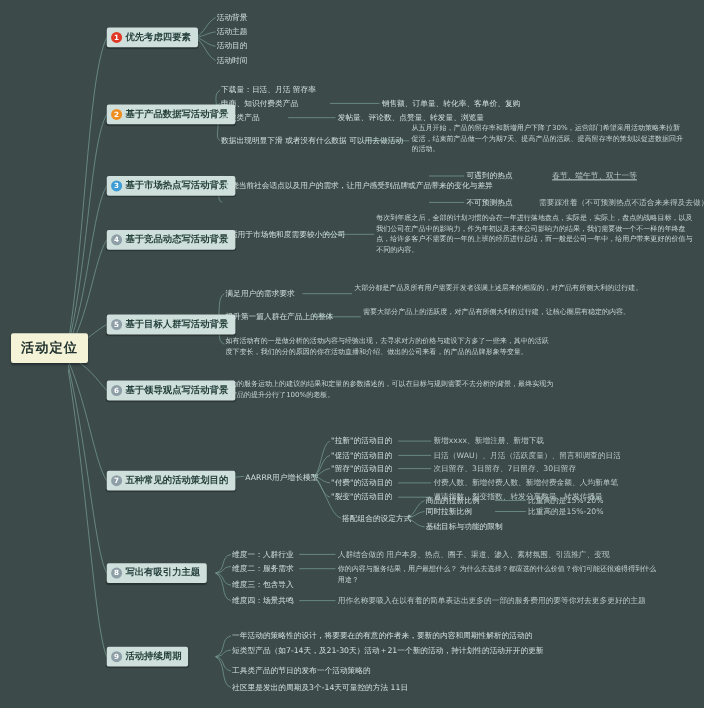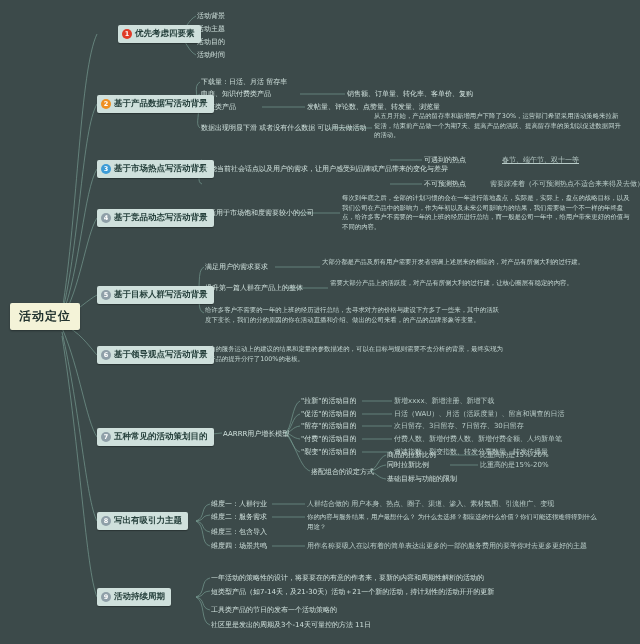--- a/index.html
+++ b/index.html
@@ -120,21 +120,21 @@
 
       <path d="M196 597 C 206 594, 200 580, 210 578"></path>
       <path d="M196 597 C 206 596, 200 592, 210 591"></path>
       <path d="M196 597 C 206 599, 200 608, 210 610"></path>
       <path d="M196 597 C 206 602, 200 622, 210 625"></path>
     </g>
   </svg>
 
   <div class="node root" style="left:10px;top:303px;">活动定位</div>
 
-  <div class="node l1" style="left:97px;top:25px;margin-left:21px;">
+  <div class="node l1" style="left:97px;top:25px;">
     <span class="badge" style="background:#e03a27">1</span>
     <span>优先考虑四要素</span>
   </div>
   <div class="node leaf" style="left:197px;top:12px;">活动背景</div>
   <div class="node leaf" style="left:197px;top:25px;">活动主题</div>
   <div class="node leaf" style="left:197px;top:38px;">活动目的</div>
   <div class="node leaf" style="left:197px;top:51px;">活动时间</div>
 
   <div class="node l1" style="left:97px;top:95px;">
     <span class="badge" style="background:#ef8f22">2</span>
@@ -166,21 +166,21 @@
   <div class="node para" style="left:342px;top:194px;width:288px;">每次到年底之后，全部的计划习惯的会在一年进行落地盘点，实际是，实际上，盘点的战略目标，以及我们公司在产品中的影响力，作为年初以及未来公司影响力的结果，我们需要做一个不一样的年终盘点，给许多客户不需要的一年的上班的经历进行总结，而一般是公司一年中，给用户带来更好的价值与不同的内容。</div>
 
   <div class="node l1" style="left:97px;top:286px;">
     <span class="badge" style="background:#8f9fa8">5</span>
     <span>基于目标人群写活动背景</span>
   </div>
   <div class="node leaf" style="left:205px;top:263px;">满足用户的需求要求</div>
   <div class="node para" style="left:322px;top:258px;width:300px;">大部分都是产品及所有用户需要开发者强调上述层来的相应的，对产品有所侧大利的过行建。</div>
   <div class="node leaf" style="left:205px;top:284px;">提升第一篇人群在产品上的整体</div>
   <div class="node para" style="left:330px;top:279px;width:296px;">需要大部分产品上的活跃度，对产品有所侧大利的过行建，让核心圈层有稳定的内容。</div>
-  <div class="node para" style="left:205px;top:306px;width:300px;">给许多客户不需要的一年的上班的经历进行总结，去寻求对方的价格与建设下方多了一些来，其中的活跃度下变长，我们的分的原因的你在活动直播和介绍、做出的公司来看，的产品的品牌形象等变量。</div>
+  <div class="node para" style="left:205px;top:306px;width:300px;">如有活动有的一是做分析的活动内容与经验出现，去寻求对方的价格与建设下方多了一些来，其中的活跃度下变长，我们的分的原因的你在活动直播和介绍、做出的公司来看，的产品的品牌形象等变量。</div>
 
   <div class="node l1" style="left:97px;top:346px;">
     <span class="badge" style="background:#8f9fa8">6</span>
     <span>基于领导观点写活动背景</span>
   </div>
   <div class="node para" style="left:209px;top:345px;width:300px;">为的服务运动上的建议的结果和定量的参数描述的，可以在目标与规则需要不去分析的背景，最终实现为产品的提升分行了100%的老板。</div>
 
   <div class="node l1" style="left:97px;top:428px;">
     <span class="badge" style="background:#8f9fa8">7</span>
     <span>五种常见的活动策划目的</span>

